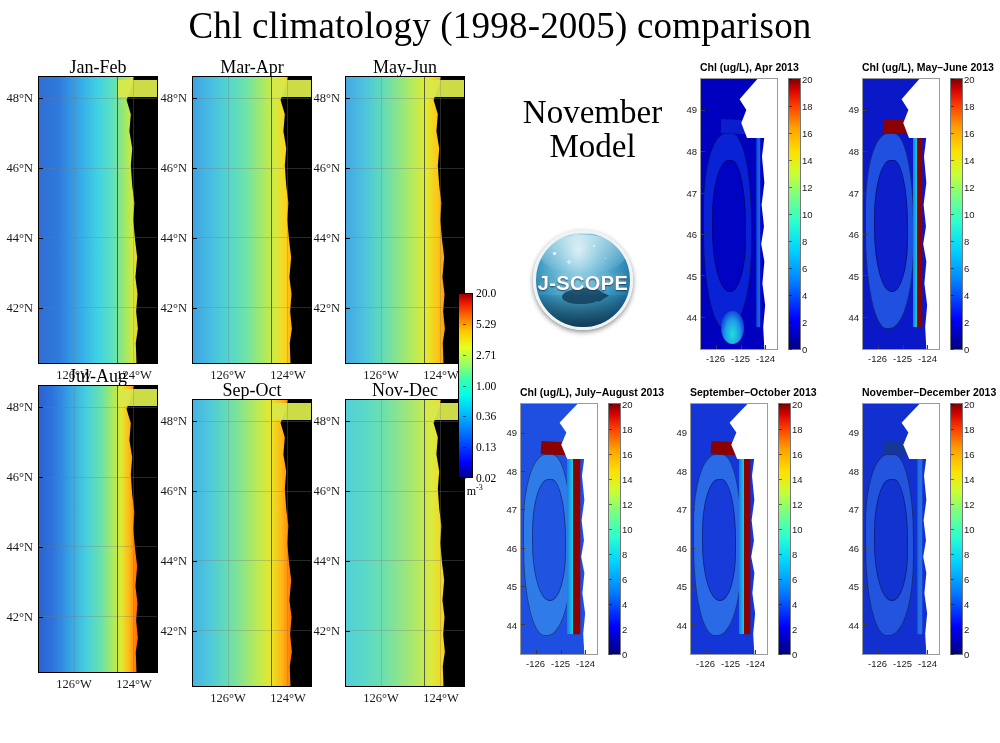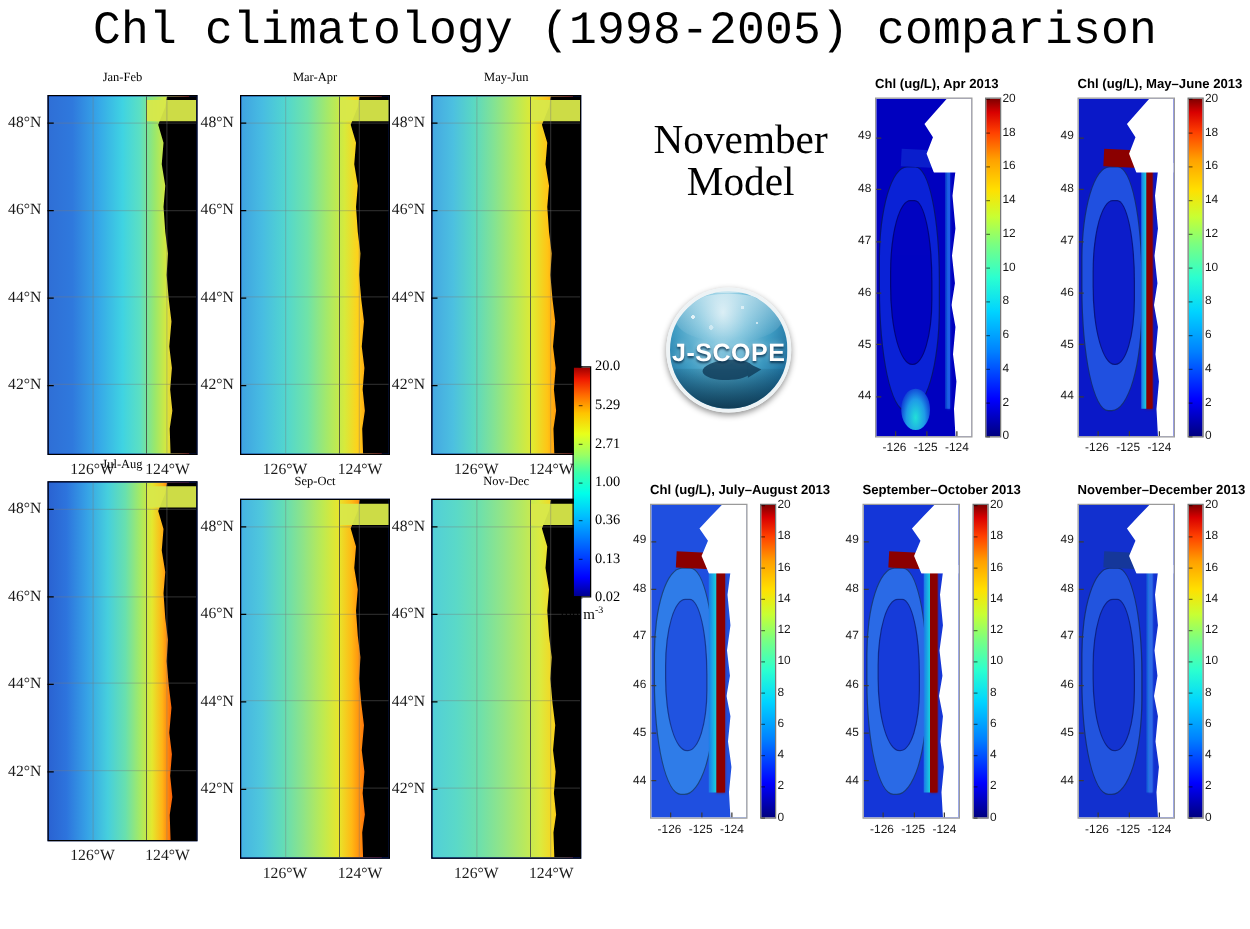--- a/index.html
+++ b/index.html
@@ -8,30 +8,30 @@
     width:1000px;height:743px;position:relative;overflow:hidden;
     background:#ffffff;
     font-family:"Liberation Serif", serif;
     -webkit-font-smoothing:antialiased;
   }
   .slide{position:absolute;inset:0;}
 
   
   #slide-title{
     position:absolute;left:0;top:4px;width:1000px;text-align:center;
-    font-family:Liberation Mono, monospace;
+    font-family:Liberation Serif, serif;
     font-size:37px;font-weight:400;color:#000;letter-spacing:.2px;
     white-space:nowrap;
   }
 
   
   .clim-panel{position:absolute;}
   .clim-title{
     position:absolute;left:0;top:-19px;width:100%;text-align:center;
-    font-family:"Liberation Serif", serif;font-size:10px;color:#000;
+    font-family:"Liberation Serif", serif;font-size:18px;color:#000;
     white-space:nowrap;
   }
   .clim-map{
     position:absolute;left:0;top:0;width:100%;height:100%;
     border:1.5px solid #000;box-sizing:border-box;overflow:hidden;
     background:#0b2fa8;
   }
   .clim-map .ocean{position:absolute;inset:0;}
   .gridline-h{position:absolute;left:0;right:0;height:1px;background:rgba(120,120,120,.33);}
   .gridline-v{position:absolute;top:0;bottom:0;width:1px;background:rgba(120,120,120,.33);}

